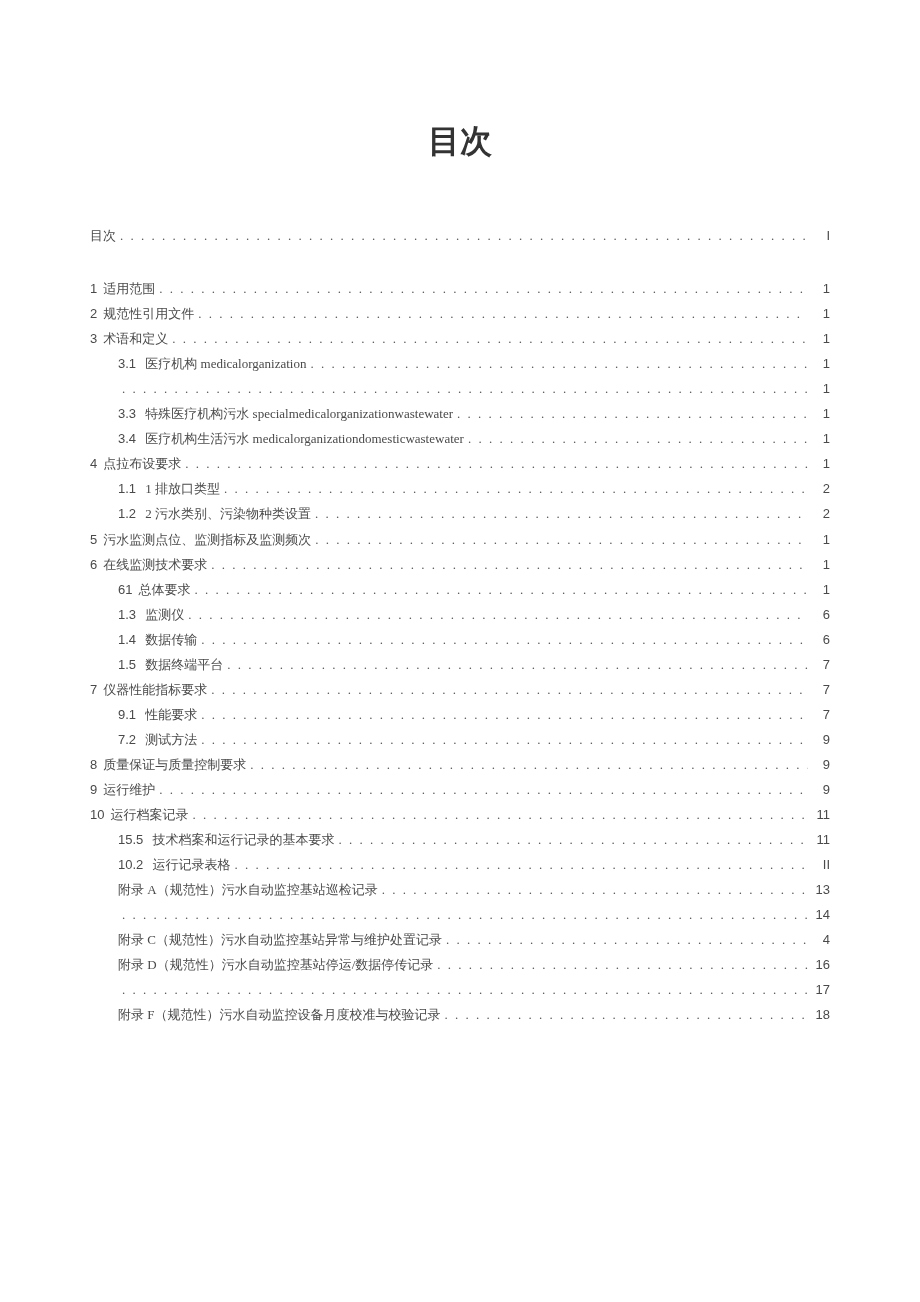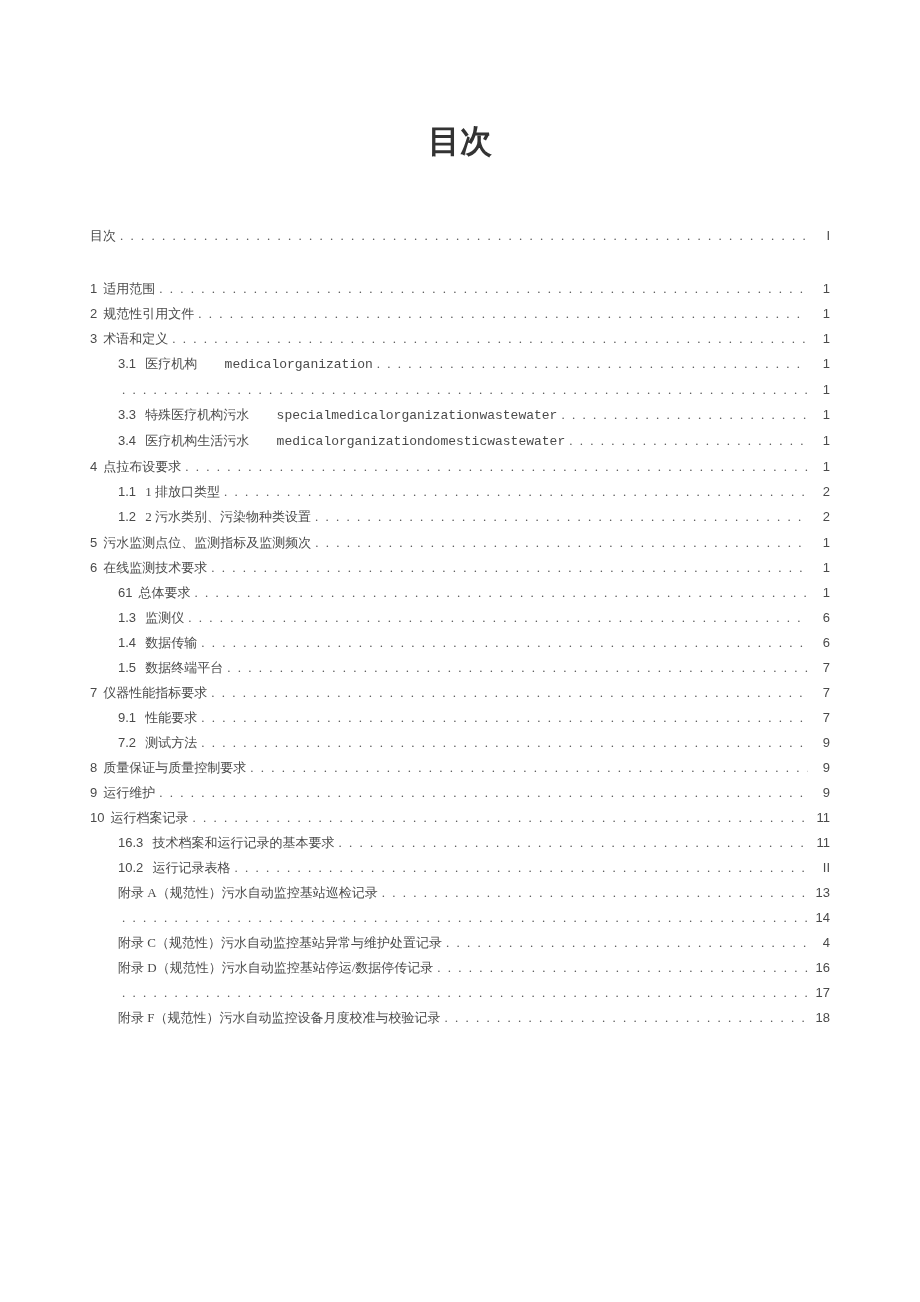--- a/index.html
+++ b/index.html
@@ -40,22 +40,21 @@
       padding-left: 28px;
     }
     .toc-label {
       flex-shrink: 0;
     }
     .toc-num {
       font-family: Arial, sans-serif;
       margin-right: 6px;
     }
     .toc-text-mixed .en {
-      font-family: Liberation Mono, monospace;
-      margin-left: 24px;
+      font-family: Liberation Serif, serif;
     }
     .toc-dots {
       flex: 1;
       overflow: hidden;
       margin: 0 4px;
       letter-spacing: 2px;
       color: #5a5a5a;
     }
     .toc-page {
       flex-shrink: 0;
@@ -182,21 +181,21 @@
       <span class="toc-label toc-text-mixed"><span class="toc-num">9</span><span>运行维护</span></span>
       <span class="toc-dots">. . . . . . . . . . . . . . . . . . . . . . . . . . . . . . . . . . . . . . . . . . . . . . . . . . . . . . . . . . . . . . . . . . . . . . . . . . . . . . . . . . . . . . . . . . . . . . . . . . . . . . . . . . . . . . . . . . . . . . . . . . . . . . . . . . . . . . . . . . . . . . . . . . . . . . . . . . . . . . . . . . . .</span>
       <span class="toc-page">9</span>
     </div>
     <div class="toc-line level-0">
       <span class="toc-label toc-text-mixed"><span class="toc-num">10</span><span>运行档案记录</span></span>
       <span class="toc-dots">. . . . . . . . . . . . . . . . . . . . . . . . . . . . . . . . . . . . . . . . . . . . . . . . . . . . . . . . . . . . . . . . . . . . . . . . . . . . . . . . . . . . . . . . . . . . . . . . . . . . . . . . . . . . . . . . . . . . . . . . . . . . . . . . . . . . . . . . . . . . . . . . . . . . . . . . . . . . . . . . . . . .</span>
       <span class="toc-page">11</span>
     </div>
     <div class="toc-line level-1">
-      <span class="toc-label toc-text-mixed"><span class="toc-num">16.3</span><span>  </span><span>技术档案和运行记录的基本要求</span></span>
+      <span class="toc-label toc-text-mixed"><span class="toc-num">15.5</span><span>  </span><span>技术档案和运行记录的基本要求</span></span>
       <span class="toc-dots">. . . . . . . . . . . . . . . . . . . . . . . . . . . . . . . . . . . . . . . . . . . . . . . . . . . . . . . . . . . . . . . . . . . . . . . . . . . . . . . . . . . . . . . . . . . . . . . . . . . . . . . . . . . . . . . . . . . . . . . . . . . . . . . . . . . . . . . . . . . . . . . . . . . . . . . . . . . . . . . . . . . .</span>
       <span class="toc-page">11</span>
     </div>
     <div class="toc-line level-1">
       <span class="toc-label toc-text-mixed"><span class="toc-num">10.2</span><span>  </span><span>运行记录表格</span></span>
       <span class="toc-dots">. . . . . . . . . . . . . . . . . . . . . . . . . . . . . . . . . . . . . . . . . . . . . . . . . . . . . . . . . . . . . . . . . . . . . . . . . . . . . . . . . . . . . . . . . . . . . . . . . . . . . . . . . . . . . . . . . . . . . . . . . . . . . . . . . . . . . . . . . . . . . . . . . . . . . . . . . . . . . . . . . . . .</span>
       <span class="toc-page">II</span>
     </div>
     <div class="toc-line level-1">
       <span class="toc-label toc-text-mixed"><span>附录 A（规范性）污水自动监控基站巡检记录</span></span>

